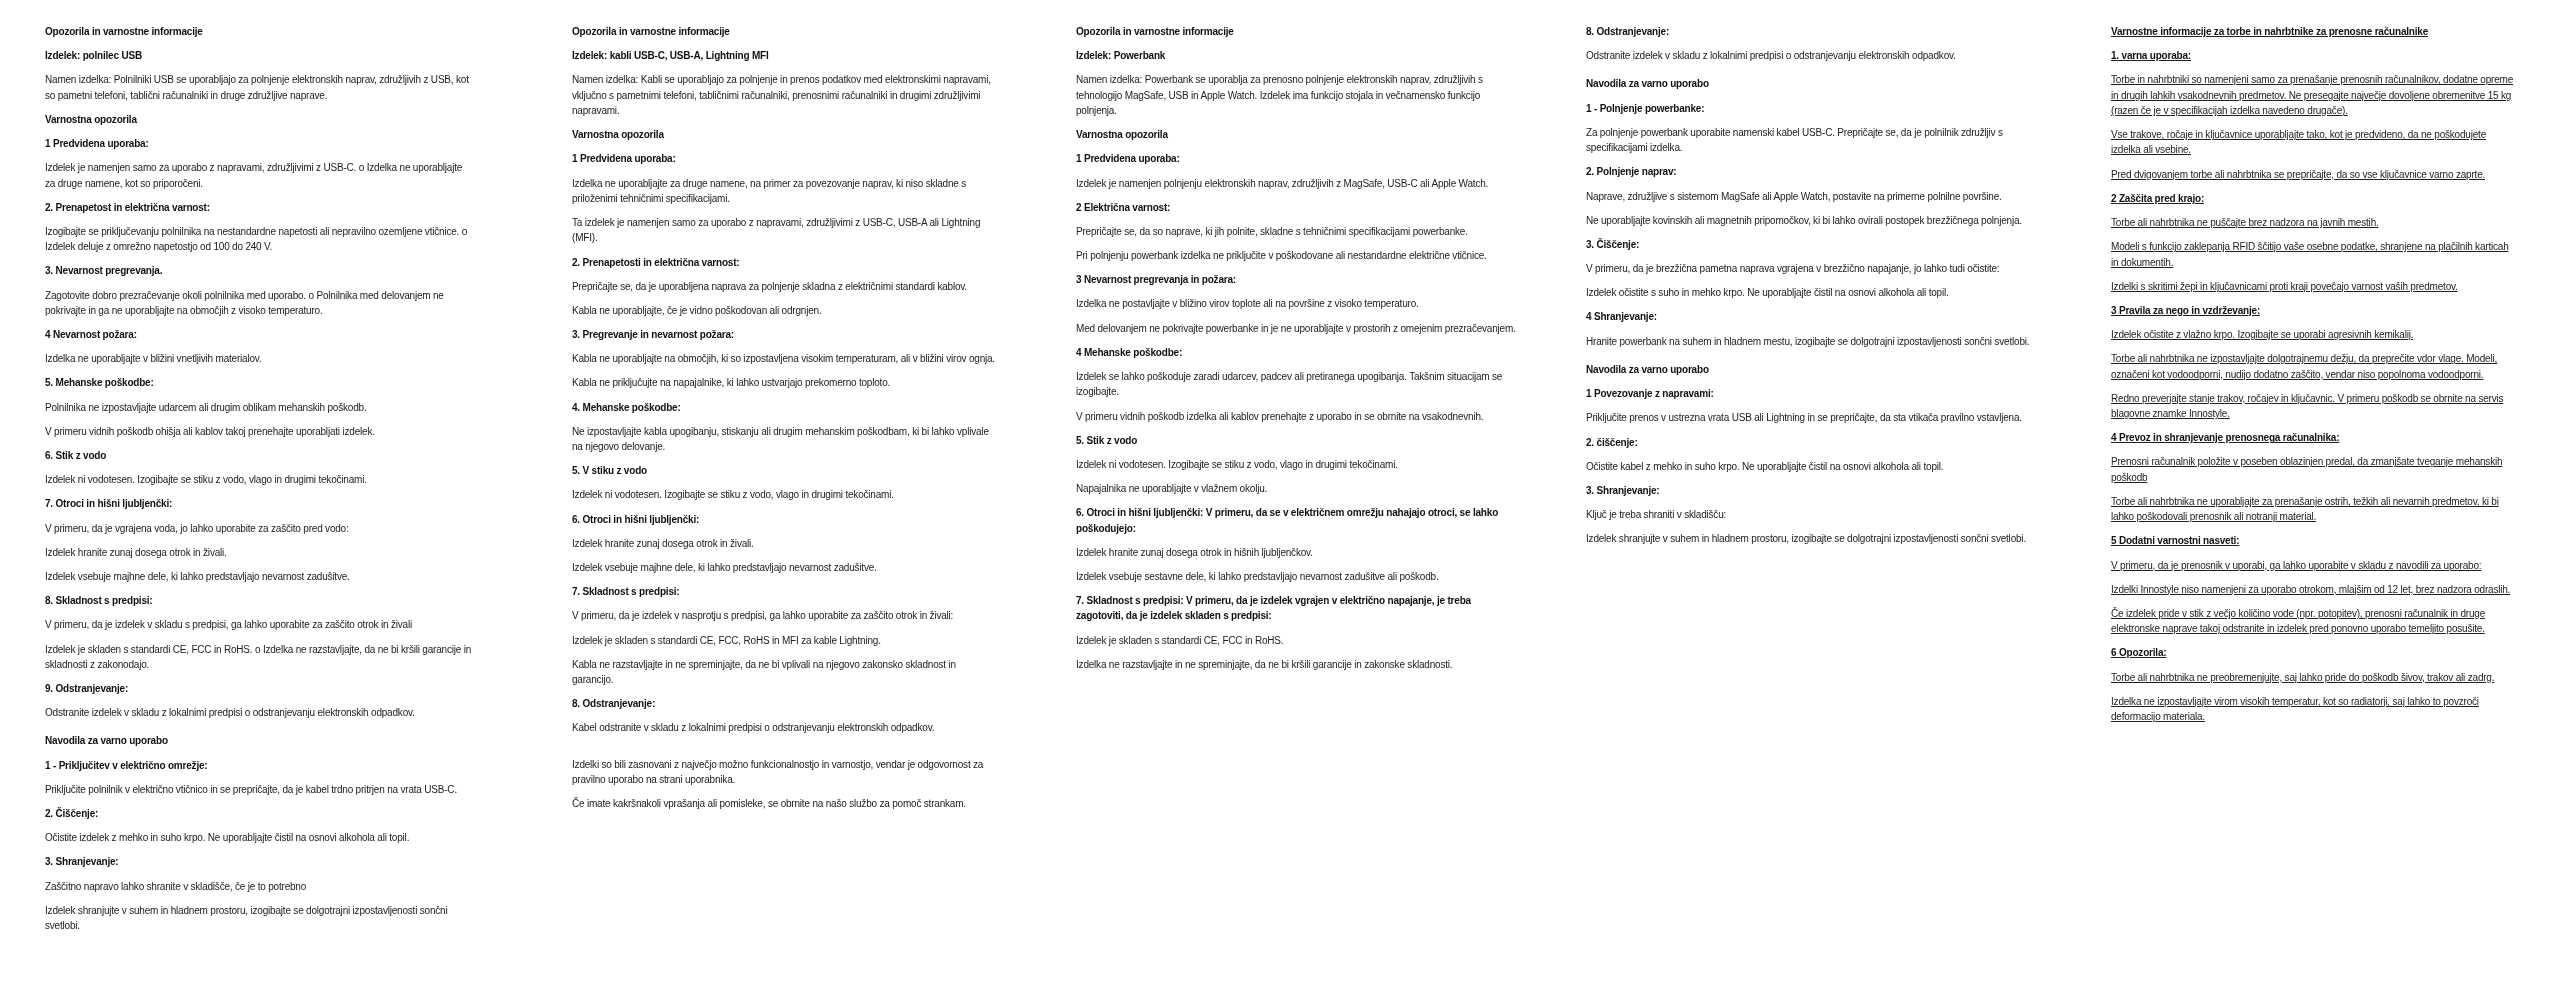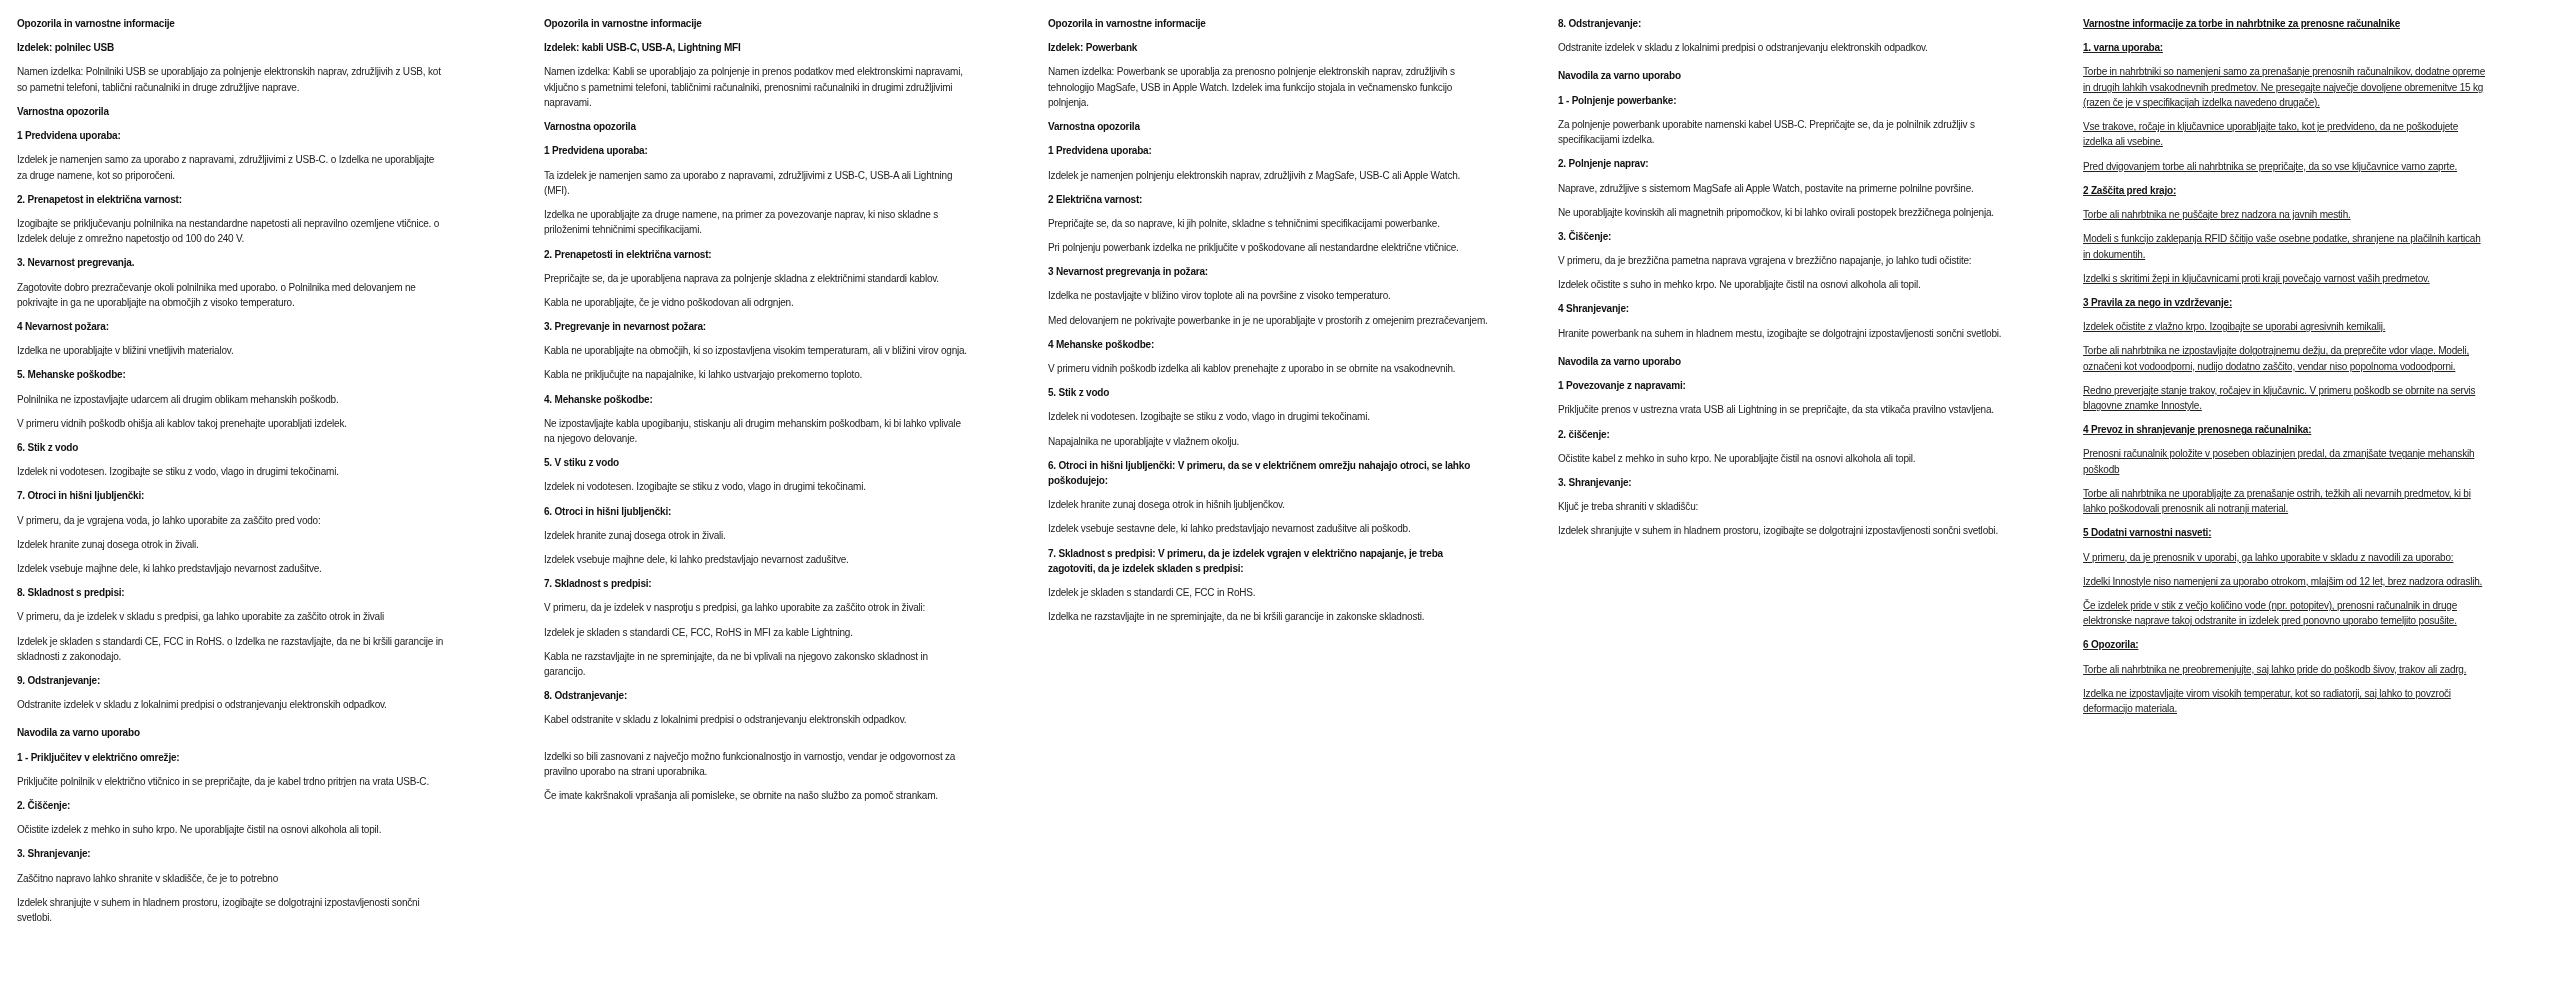--- a/index.html
+++ b/index.html
@@ -14,21 +14,22 @@
     background: #ffffff;
     font-family: "Liberation Sans", sans-serif;
     font-size: 10px;
     line-height: 15.3px;
     letter-spacing: -0.2px;
     color: #222222;
     overflow: hidden;
   }
   .col {
     position: absolute;
-    top: 16px;
+    top: 24px;
+    margin-left: 28px;
   }
   .col-1 { left: 17px;   width: 427px; }
   .col-2 { left: 544px;  width: 427px; }
   .col-3 { left: 1048px; width: 441px; }
   .col-4 { left: 1558px; width: 452px; }
   .col-5 { left: 2083px; width: 403px; text-decoration: underline; }
   .col p {
     margin: 0 0 8.9px 0;
   }
   .col p.h {
@@ -77,22 +78,22 @@
       <p class="h">3. Shranjevanje:</p>
       <p class="p">Zaščitno napravo lahko shranite v skladišče, če je to potrebno</p>
       <p class="p">Izdelek shranjujte v suhem in hladnem prostoru, izogibajte se dolgotrajni izpostavljenosti sončni svetlobi.</p>
     </section>
   <section class="col col-2">
       <p class="h">Opozorila in varnostne informacije</p>
       <p class="h">Izdelek: kabli USB-C, USB-A, Lightning MFI</p>
       <p class="p">Namen izdelka: Kabli se uporabljajo za polnjenje in prenos podatkov med elektronskimi napravami, vključno s pametnimi telefoni, tabličnimi računalniki, prenosnimi računalniki in drugimi združljivimi napravami.</p>
       <p class="h">Varnostna opozorila</p>
       <p class="h">1 Predvidena uporaba:</p>
+      <p class="p">Izdelka ne uporabljajte za druge namene, na primer za povezovanje naprav, ki niso skladne s priloženimi tehničnimi specifikacijami.</p>
       <p class="p">Ta izdelek je namenjen samo za uporabo z napravami, združljivimi z USB-C, USB-A ali Lightning (MFI).</p>
-      <p class="p">Izdelka ne uporabljajte za druge namene, na primer za povezovanje naprav, ki niso skladne s priloženimi tehničnimi specifikacijami.</p>
       <p class="h">2. Prenapetosti in električna varnost:</p>
       <p class="p">Prepričajte se, da je uporabljena naprava za polnjenje skladna z električnimi standardi kablov.</p>
       <p class="p">Kabla ne uporabljajte, če je vidno poškodovan ali odrgnjen.</p>
       <p class="h">3. Pregrevanje in nevarnost požara:</p>
       <p class="p">Kabla ne uporabljajte na območjih, ki so izpostavljena visokim temperaturam, ali v bližini virov ognja.</p>
       <p class="p">Kabla ne priključujte na napajalnike, ki lahko ustvarjajo prekomerno toploto.</p>
       <p class="h">4. Mehanske poškodbe:</p>
       <p class="p">Ne izpostavljajte kabla upogibanju, stiskanju ali drugim mehanskim poškodbam, ki bi lahko vplivale na njegovo delovanje.</p>
       <p class="h">5. V stiku z vodo</p>
       <p class="p">Izdelek ni vodotesen. Izogibajte se stiku z vodo, vlago in drugimi tekočinami.</p>
@@ -115,20 +116,21 @@
       <p class="h">Varnostna opozorila</p>
       <p class="h">1 Predvidena uporaba:</p>
       <p class="p">Izdelek je namenjen polnjenju elektronskih naprav, združljivih z MagSafe, USB-C ali Apple Watch.</p>
       <p class="h">2 Električna varnost:</p>
       <p class="p">Prepričajte se, da so naprave, ki jih polnite, skladne s tehničnimi specifikacijami powerbanke.</p>
       <p class="p">Pri polnjenju powerbank izdelka ne priključite v poškodovane ali nestandardne električne vtičnice.</p>
       <p class="h">3 Nevarnost pregrevanja in požara:</p>
       <p class="p">Izdelka ne postavljajte v bližino virov toplote ali na površine z visoko temperaturo.</p>
       <p class="p">Med delovanjem ne pokrivajte powerbanke in je ne uporabljajte v prostorih z omejenim prezračevanjem.</p>
       <p class="h">4 Mehanske poškodbe:</p>
+      <p class="p">Izdelek se lahko poškoduje zaradi udarcev, padcev ali pretiranega upogibanja. Takšnim situacijam se izogibajte.</p>
       <p class="p">V primeru vidnih poškodb izdelka ali kablov prenehajte z uporabo in se obrnite na vsakodnevnih.</p>
       <p class="h">5. Stik z vodo</p>
       <p class="p">Izdelek ni vodotesen. Izogibajte se stiku z vodo, vlago in drugimi tekočinami.</p>
       <p class="p">Napajalnika ne uporabljajte v vlažnem okolju.</p>
       <p class="h">6. Otroci in hišni ljubljenčki: V primeru, da se v električnem omrežju nahajajo otroci, se lahko poškodujejo:</p>
       <p class="p">Izdelek hranite zunaj dosega otrok in hišnih ljubljenčkov.</p>
       <p class="p">Izdelek vsebuje sestavne dele, ki lahko predstavljajo nevarnost zadušitve ali poškodb.</p>
       <p class="h">7. Skladnost s predpisi: V primeru, da je izdelek vgrajen v električno napajanje, je treba zagotoviti, da je izdelek skladen s predpisi:</p>
       <p class="p">Izdelek je skladen s standardi CE, FCC in RoHS.</p>
       <p class="p">Izdelka ne razstavljajte in ne spreminjajte, da ne bi kršili garancije in zakonske skladnosti.</p>

